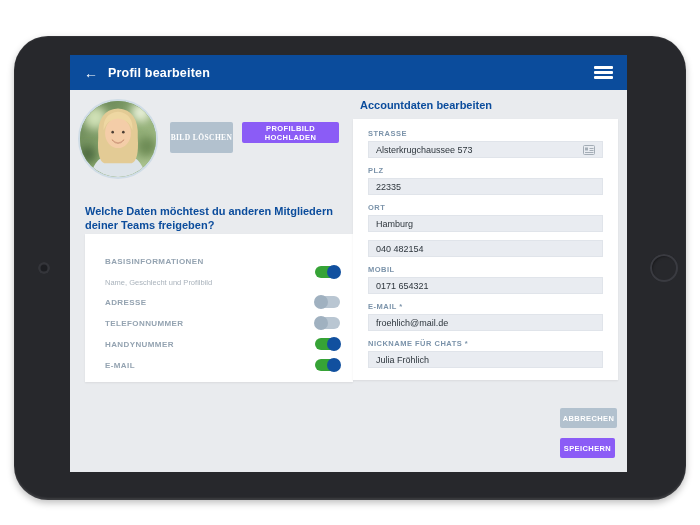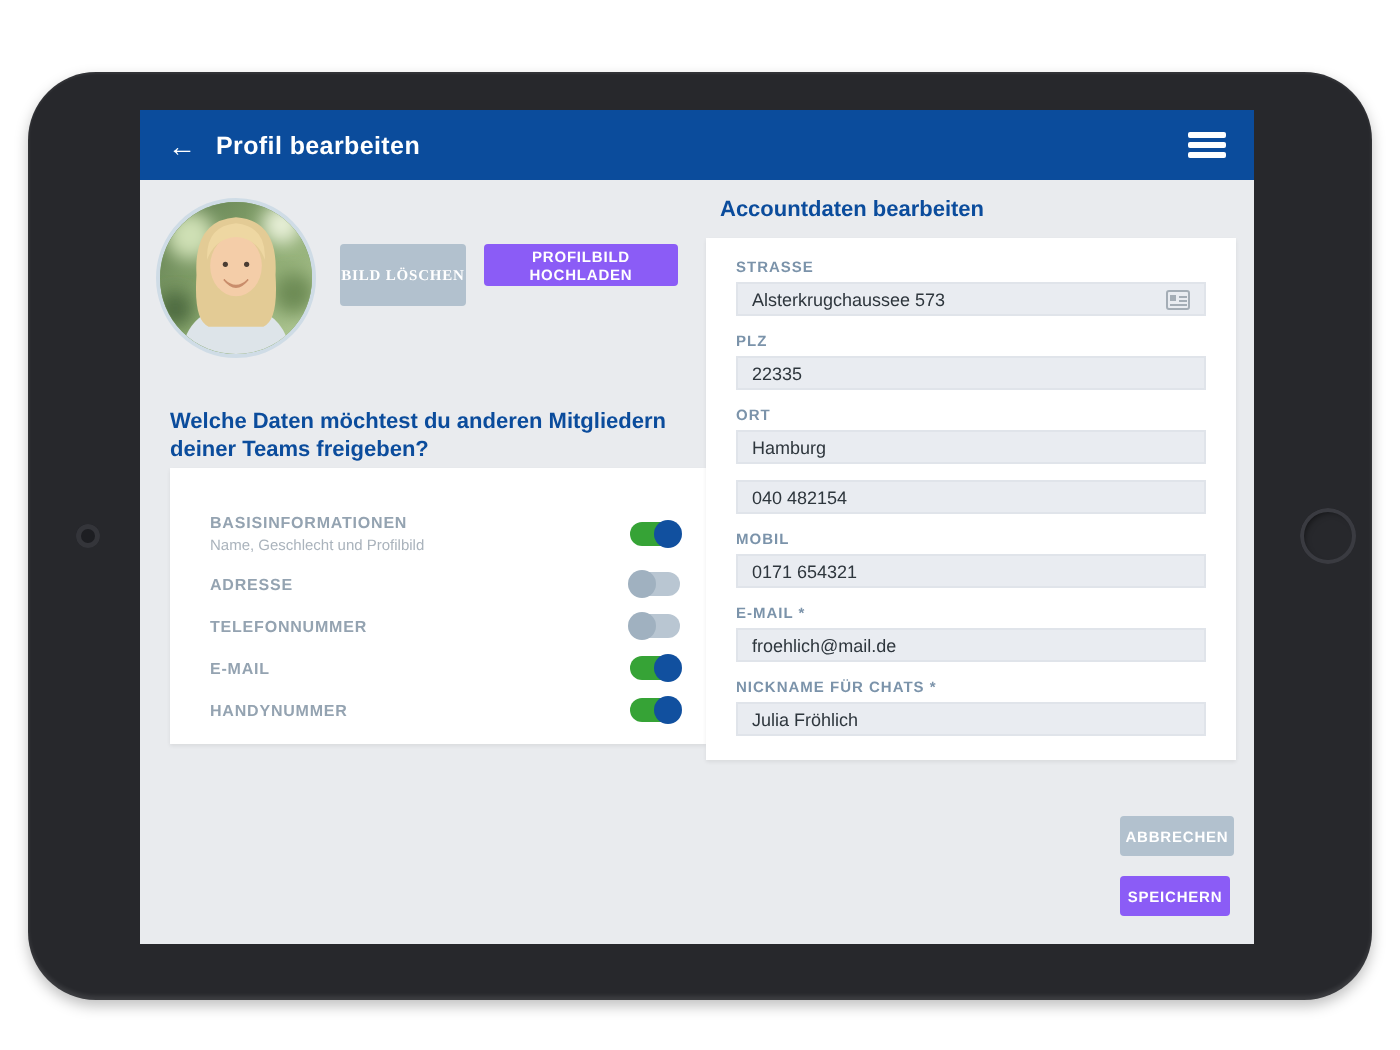--- a/index.html
+++ b/index.html
@@ -47,21 +47,21 @@
   .question { position: absolute; left: 15px; top: 149px; width: 276px;
     font-size: 11px; font-weight: bold; color: #0b4c9c; line-height: 1.3; }
 
   .toggle-card { position: absolute; left: 15px; top: 179px; width: 268px;
     background: #ffffff; box-shadow: 0 1px 2px rgba(0,0,0,0.07);
     padding: 23px 13px 11px 20px; }
   .toggle-row { display: flex; align-items: center; justify-content: space-between;
     margin-bottom: 9px; }
   .toggle-row:last-child { margin-bottom: 0; }
   .toggle-label { font-size: 8px; font-weight: bold; letter-spacing: 0.4px; color: #94a3b1; }
-  .toggle-sub { font-size: 7.5px; color: #aab3bc; margin-top: 2px; }
+  .toggle-sub { font-size: 7.5px; color: #aab3bc; margin-top: 12px; }
   .toggle { position: relative; width: 25px; height: 12px; border-radius: 7px; flex: 0 0 auto;
     cursor: default; }
   .toggle.on  { background: #36a336; }
   .toggle.off { background: #b9c6d2; }
   .knob { position: absolute; top: -1px; width: 14px; height: 14px; border-radius: 50%; }
   .toggle.on  .knob { right: -1px; background: #11509f; }
   .toggle.off .knob { left: -1px; background: #a0b1c0; }
 
   
   .account-heading { position: absolute; left: 290px; top: 44px; font-size: 11px;
@@ -157,27 +157,27 @@
               <div class="knob"></div>
             </div>
         </div>
         <div class="toggle-row">
           <div class="toggle-label">TELEFONNUMMER</div>
           <div class="toggle off">
               <div class="knob"></div>
             </div>
         </div>
         <div class="toggle-row">
+          <div class="toggle-label">HANDYNUMMER</div>
+          <div class="toggle on">
+              <div class="knob"></div>
+            </div>
+        </div>
+        <div class="toggle-row">
           <div class="toggle-label">E-MAIL</div>
-          <div class="toggle on">
-              <div class="knob"></div>
-            </div>
-        </div>
-        <div class="toggle-row">
-          <div class="toggle-label">HANDYNUMMER</div>
           <div class="toggle on">
               <div class="knob"></div>
             </div>
         </div>
       </div>
 
       <div class="account-heading">Accountdaten bearbeiten</div>
 
       <div class="form-card">
         <div class="field">

